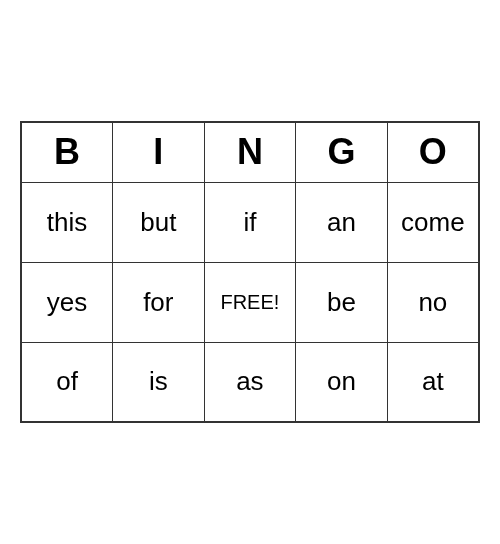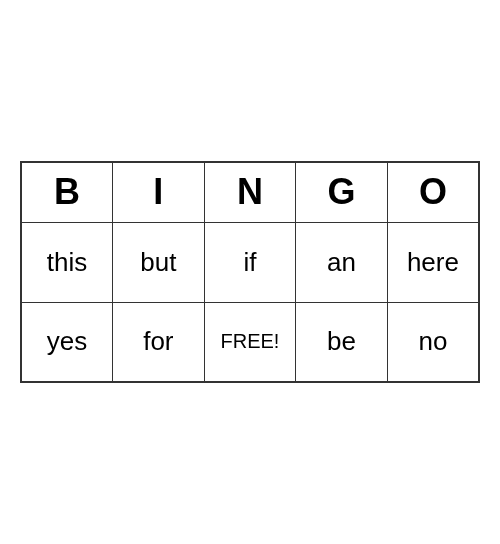--- a/index.html
+++ b/index.html
@@ -63,23 +63,30 @@
       <th>G</th>
       <th>O</th>
     </tr>
   </thead>
   <tbody id="bingo-body">
   <tr>
         <td>this</td>
         <td>but</td>
         <td>if</td>
         <td>an</td>
-        <td>here</td>
+        <td>come</td>
       </tr>
       <tr>
         <td>yes</td>
         <td>for</td>
         <td class="free-cell">FREE!</td>
         <td>be</td>
         <td>no</td>
       </tr>
+      <tr>
+        <td>of</td>
+        <td>is</td>
+        <td>as</td>
+        <td>on</td>
+        <td>at</td>
+      </tr>
     </tbody>
 </table>
 
 </body></html>

